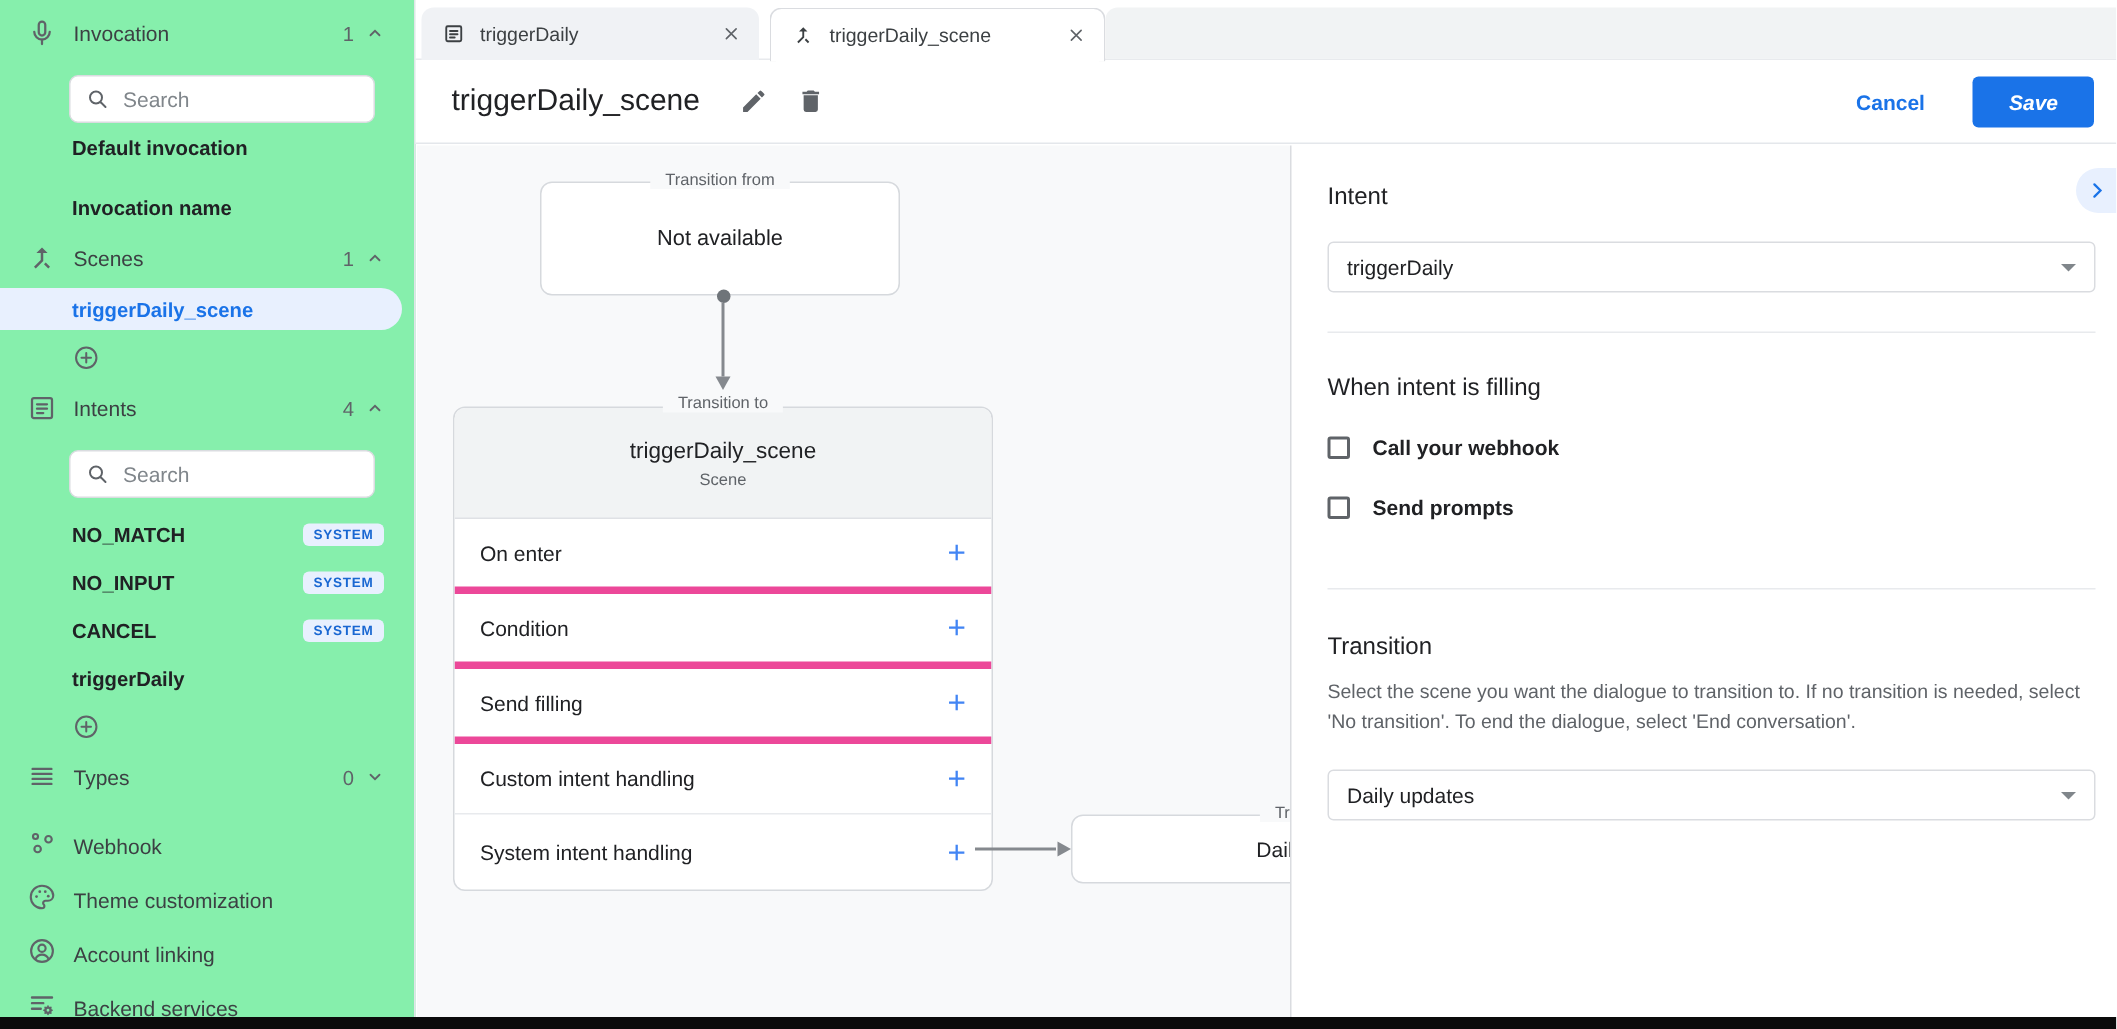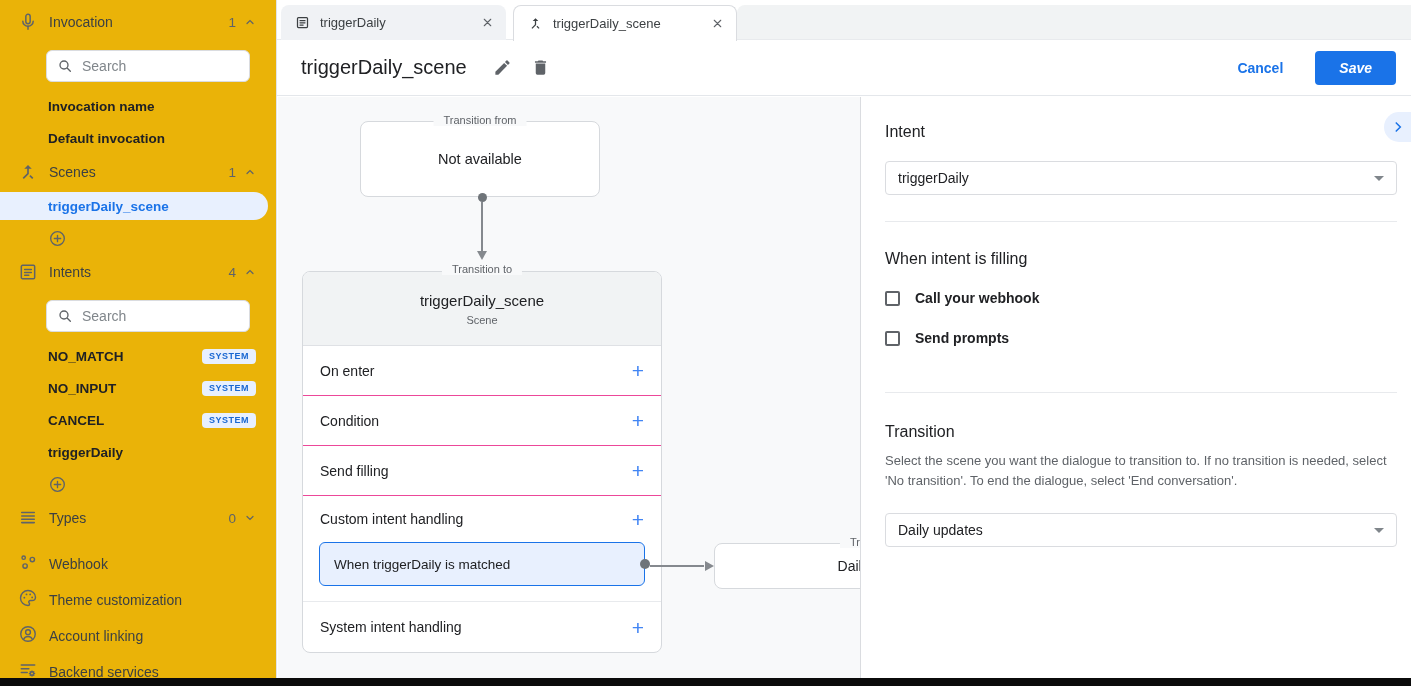--- a/index.html
+++ b/index.html
@@ -5,21 +5,21 @@
   * { margin:0; padding:0; box-sizing:border-box; }
   html,body { background:#fff; }
   .app{position:relative;width:1411px;height:686px;background:#fff;overflow:hidden;
        font-family:"Liberation Sans",sans-serif;color:#202124;}
   svg{display:block;}
 
   
   .bottom-bar{position:absolute;left:0;right:0;bottom:0;height:8px;background:#0b0b0b;}
 
   
-  .sidebar{position:absolute;left:0;top:0;width:277px;bottom:8px;background:#eab308;
+  .sidebar{position:absolute;left:0;top:0;width:277px;bottom:8px;background:#86efac;
            border-right:1px solid #e1e4e8;overflow:hidden;}
   .srow{display:flex;align-items:center;height:32px;padding:0 20px 0 18px;font-size:14px;color:#3c4043;cursor:pointer;}
   .srow .sicon{width:20px;height:20px;margin-right:11px;flex:none;}
   .count{margin-left:auto;color:#5f6368;font-size:13.5px;margin-right:8px;}
   .chev{width:12px;height:12px;color:#5f6368;}
   .search{display:flex;align-items:center;height:32px;margin:12px 26px 0 46px;border:1px solid #dadce0;
           border-radius:6px;padding:0 10px;background:#fff;}
   .search svg{width:16px;height:16px;margin-right:9px;flex:none;}
   .search input{border:0;outline:0;width:100%;font-family:"Liberation Sans",sans-serif;
                 font-size:14px;color:#202124;background:transparent;}
@@ -70,21 +70,21 @@
   .vconn .dot{width:9px;height:9px;border-radius:50%;background:#6f7479;}
   .vconn .line{width:2px;height:49px;background:#85898e;}
   .vconn .ah-down{width:0;height:0;border-left:5px solid transparent;border-right:5px solid transparent;
                   border-top:9px solid #85898e;}
   .group{position:absolute;left:24px;top:174px;width:360px;}
   .scard{position:relative;background:#fff;border:1px solid #d6d9dd;border-radius:8px;overflow:hidden;}
   .scard-head{height:74px;background:#f1f3f4;border-bottom:1px solid #dfe1e5;display:flex;
               flex-direction:column;align-items:center;justify-content:center;gap:5px;}
   .scard-title{font-size:15px;color:#202124;}
   .scard-sub{font-size:11px;color:#5f6368;text-align:center;}
-  .hrow{height:50px;border-bottom:1px solid #ec4899;display:flex;align-items:center;
+  .hrow{height:50px;border-bottom:5px solid #ec4899;display:flex;align-items:center;
         justify-content:space-between;padding:0 17px;font-size:14px;color:#202124;}
   .hrow:last-child{border-bottom:none;}
   .hwrap{border-bottom:1px solid #e8eaed;}
   .hwrap .hrow{border-bottom:none;height:46px;gap:12px;}
   .plus{color:#4285f4;font-size:21px;font-weight:400;line-height:1;cursor:pointer;}
   .subitem{position:relative;margin:0 16px 15px;height:44px;background:#e8f0fe;border:1px solid #1a73e8;
            border-radius:6px;display:flex;align-items:center;padding:0 14px;font-size:13.5px;
            color:#202124;cursor:pointer;}
   .subdot{position:absolute;right:-6px;top:50%;transform:translateY(-50%);width:10px;height:10px;
           border-radius:50%;background:#6f7479;}
@@ -144,22 +144,22 @@
     </div>
 
     <div class="search">
       <svg viewBox="0 0 24 24" fill="none" stroke="#5f6368" stroke-width="2">
         <circle cx="10.5" cy="10.5" r="6"></circle>
           <path d="M15.5 15.5 20 20" stroke-linecap="round"></path>
       </svg>
       <input placeholder="Search" style="">
     </div>
 
+    <div class="sub-item">Default invocation</div>
     <div class="sub-item mt8">Invocation name</div>
-    <div class="sub-item">Default invocation</div>
 
     <div class="srow mt2">
       <span class="sicon">
         <svg viewBox="0 0 24 24" fill="#5f6368">
           <path d="M17 20.41 18.41 19 15 15.59 13.59 17 17 20.41zM7.5 8H11v5.59L5.59 19 7 20.41l6-6V8h3.5L12 3.5 7.5 8z"></path>
         </svg>
       </span>
       <span>Scenes</span>
       <span class="count">1</span>
       <span class="chev">
@@ -367,24 +367,20 @@
         </div>
         <div class="hrow">
           <span>Send filling</span>
           <span class="plus">+</span>
         </div>
 
         <div class="hwrap">
           <div class="hrow">
             <span>Custom intent handling</span>
             <span class="plus">+</span>
-          </div>
-          <div class="subitem">
-            <span>When triggerDaily is matched</span>
-            <span class="subdot"></span>
           </div>
         </div>
 
         <div class="hrow">
           <span>System intent handling</span>
           <span class="plus">+</span>
         </div>
       </div>
       <span class="legend">Transition to</span>
     </div>

